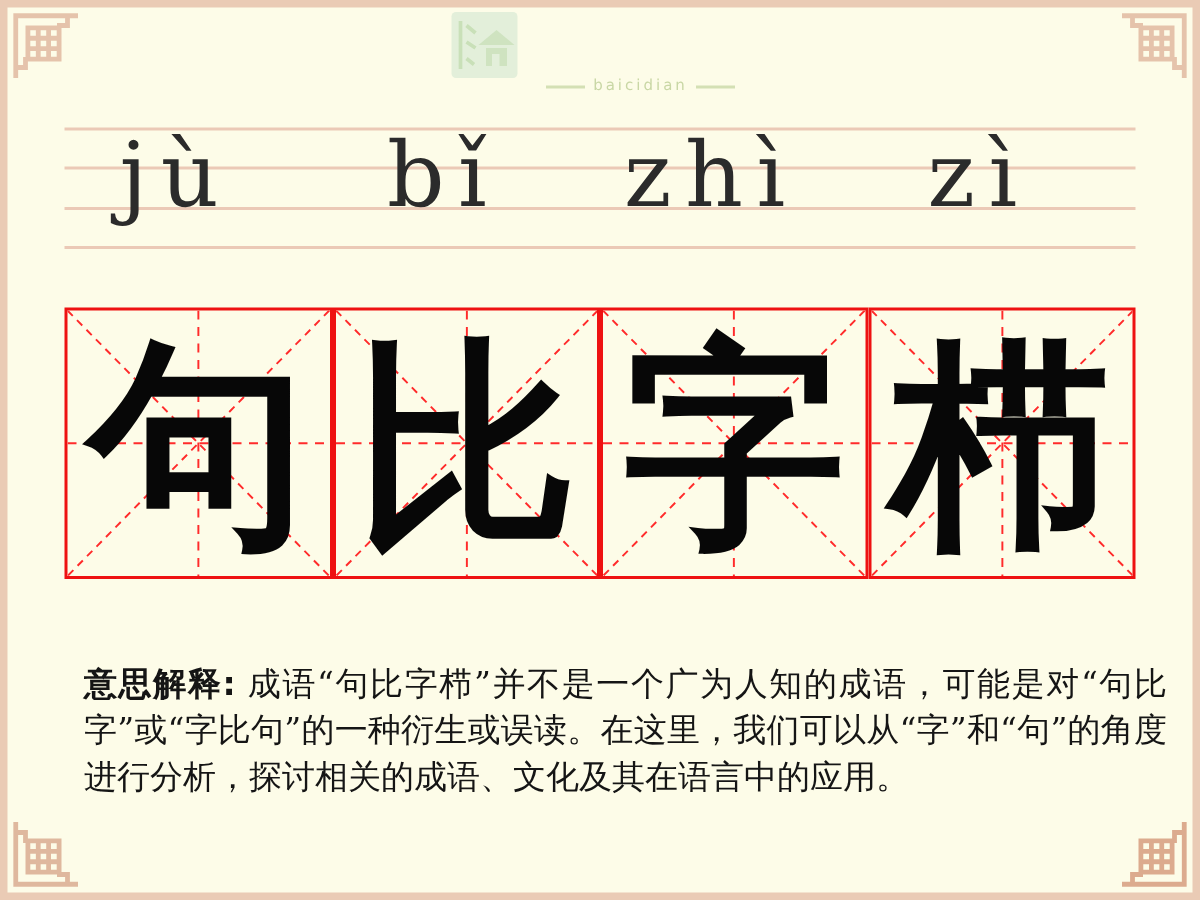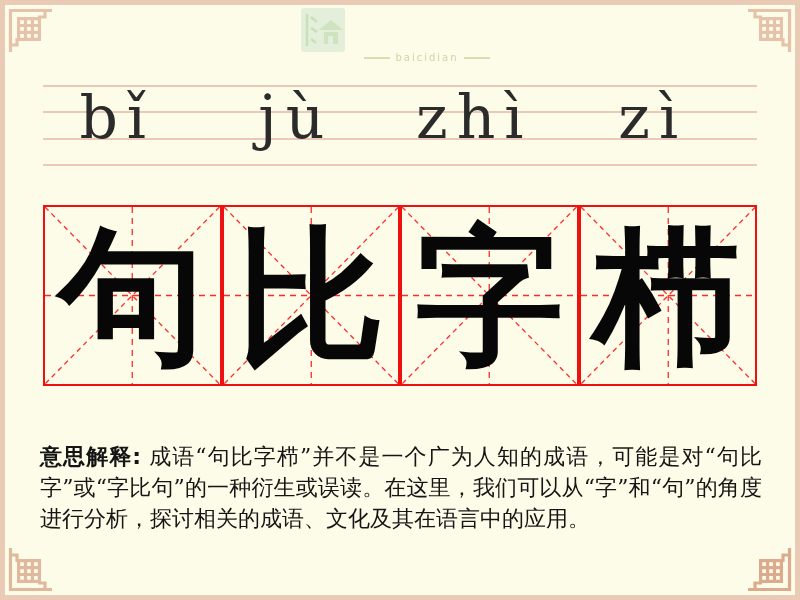--- a/index.html
+++ b/index.html
@@ -60,21 +60,21 @@
   .char-cell svg{position:absolute;left:0;top:0;width:100%;height:100%;}
   .char-glyph{
     position:absolute;left:0;top:0;width:100%;height:100%;
     display:flex;align-items:center;justify-content:center;
     font-family:"DejaVu Serif","Liberation Serif",serif;
     font-size:148px;font-weight:900;color:#070707;line-height:1;
   }
 
   
   .definition{
-    position:absolute;left:40px;top:441px;width:722px;
+    position:absolute;left:56px;top:441px;width:722px;
     font-family:"DejaVu Serif","Liberation Serif",serif;
     font-size:22px;line-height:31px;color:#151515;text-align:justify;
   }
   .definition .label{font-weight:bold;font-family:"DejaVu Sans","Liberation Sans",sans-serif;}
 </style>
 </head>
 <body>
 
 <div class="page">
 
@@ -119,22 +119,22 @@
     <span class="rule"></span>
   </div>
 
   <div class="pinyin-strip">
     <div class="ruled-line" style="top:0;"></div>
     <div class="ruled-line" style="top:26px;"></div>
     <div class="ruled-line" style="top:53px;"></div>
     <div class="ruled-line" style="top:79px;"></div>
   </div>
   <div class="pinyin-row">
+    <span>jù</span>
     <span>bǐ</span>
-    <span>jù</span>
     <span>zhì</span>
     <span>zì</span>
   </div>
 
   <div class="char-grid">
     <div class="char-cell">
       <svg>
         <line x1="0" y1="0" x2="100%" y2="100%" stroke="#FF2B2B" stroke-width="1.3" stroke-dasharray="5,4"></line>
         <line x1="100%" y1="0" x2="0" y2="100%" stroke="#FF2B2B" stroke-width="1.3" stroke-dasharray="5,4"></line>
         <line x1="0" y1="50%" x2="100%" y2="50%" stroke="#FF2B2B" stroke-width="1.3" stroke-dasharray="6,5"></line>

